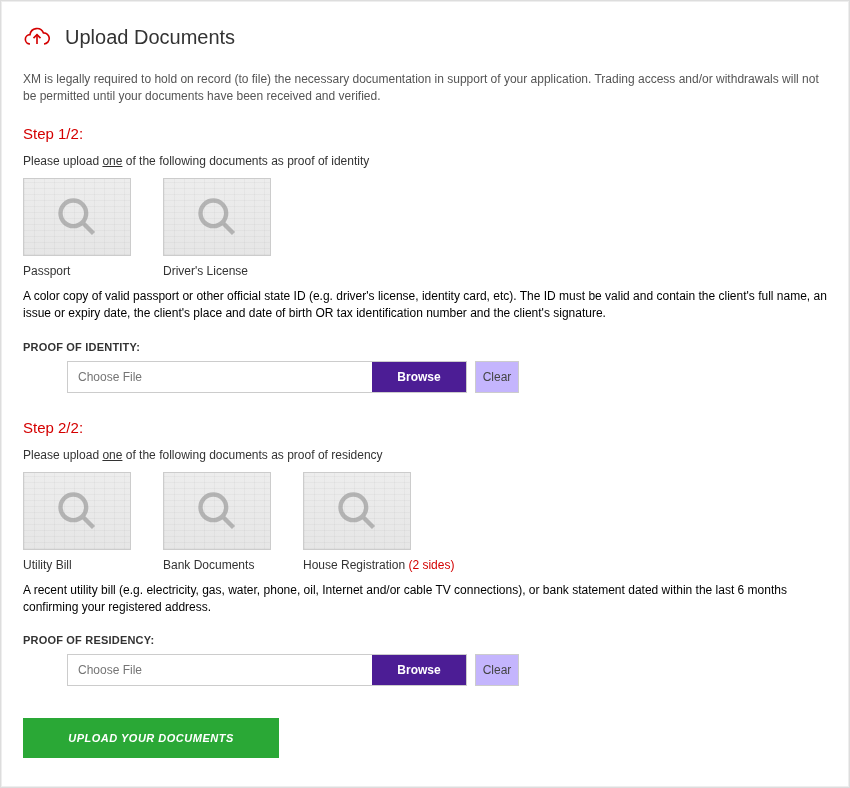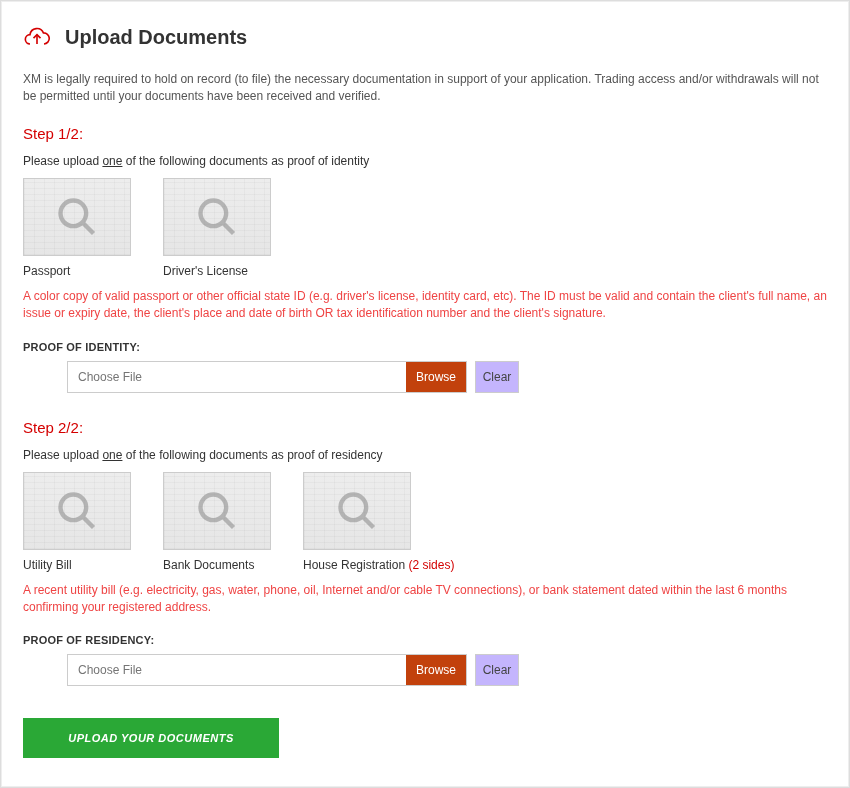--- a/index.html
+++ b/index.html
@@ -3,21 +3,21 @@
 <meta charset="utf-8">
 <style>
   * { box-sizing: border-box; margin: 0; padding: 0; }
   body { font-family: Arial, Helvetica, sans-serif; background: #fff; }
   .card {
     width: 850px; height: 788px; border: 1px solid #ddd;
     padding: 22px 22px 22px 22px; box-shadow: 0 0 0 1px #eee inset;
     position: relative;
   }
   .header { display: flex; align-items: center; gap: 14px; margin-bottom: 20px; }
-  .header h1 { font-size: 20px; font-weight: bold; color: #333; text-align: center; }
+  .header h1 { font-size: 20px; font-weight: normal; color: #333; text-align: center; }
   .upload-icon svg { width: 28px; height: 28px; display:block; }
   .intro { font-size: 12px; color: #555; line-height: 1.45; margin-bottom: 14px; }
   .step-h { color: #d40000; font-size: 15px; font-weight: normal; margin: 19px 0 12px 0; }
   .instr { font-size: 12px; color: #333; margin-bottom: 10px; }
   .instr u { text-decoration: underline; }
   .doc-row { display: flex; gap: 20px; margin-bottom: 8px; }
   .doc-item { width: 120px; }
   .doc-thumb {
     width: 108px; height: 78px; border:1px solid #ccc;
     background: linear-gradient(#ededed,#e6e6e6);
@@ -27,30 +27,30 @@
   .doc-thumb::before {
     content:""; position:absolute; inset:0;
     background:
       repeating-linear-gradient(0deg, rgba(0,0,0,0.03) 0 1px, transparent 1px 6px),
       repeating-linear-gradient(90deg, rgba(0,0,0,0.03) 0 1px, transparent 1px 10px);
   }
   .mag { position:relative; width:44px; height:44px; opacity:0.55; }
   .mag svg { width:44px; height:44px; }
   .doc-cap { font-size:12px; color:#333; margin-top:8px; white-space:nowrap; }
   .doc-cap .accent { color:#d40000; }
-  .desc { font-size:12px; color:#ef4444; line-height:1.45; margin:10px 0 18px 0; }
+  .desc { font-size:12px; color:#000000; line-height:1.45; margin:10px 0 18px 0; }
   .field-label { font-size:11px; font-weight:bold; letter-spacing:0.2px; color:#333; margin-bottom:8px; }
   .field-row { display:flex; gap:8px; margin-bottom:26px;padding-left:44px; }
   .file-wrap { display:flex; width:400px; border:1px solid #ccc; height:32px; }
   .file-input {
     flex:1; border:none; background:#fff; font-size:12px; color:#999;
     padding:0 10px; outline:none;
   }
   .browse-btn {
-    width:60px; background:#c2410c; color:#fff; font-size:12px; font-weight:normal;
+    width:94px; background:#4c1d95; color:#fff; font-size:12px; font-weight:bold;
     border:none; cursor:pointer;
   }
   .clear-btn {
     width:44px; height:32px; border:1px solid #ccc; background:#c4b5fd;
     font-size:12px; color:#444; cursor:pointer;
   }
   .submit-btn {
     width:256px; height:40px; background:#2aa836; color:#fff; border:none;
     font-size:11px; font-weight:bold; font-style:italic; letter-spacing:0.5px;
     text-transform:uppercase; cursor:pointer; margin-top:6px;

